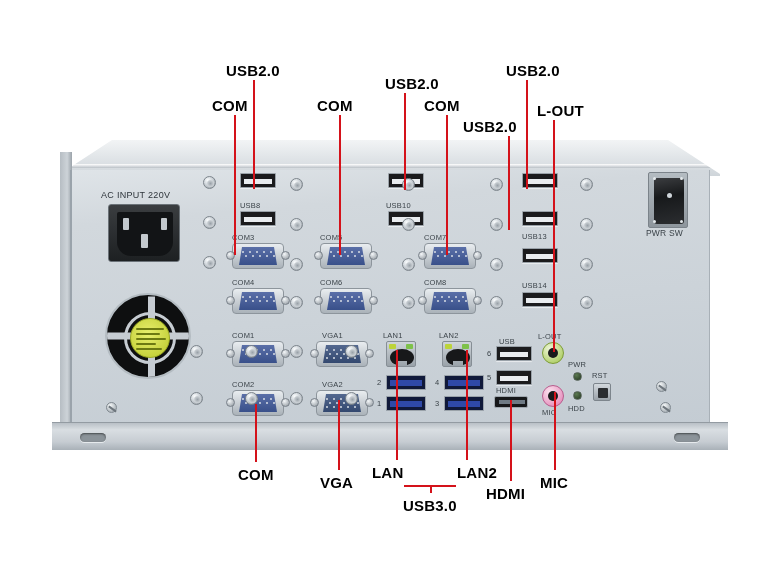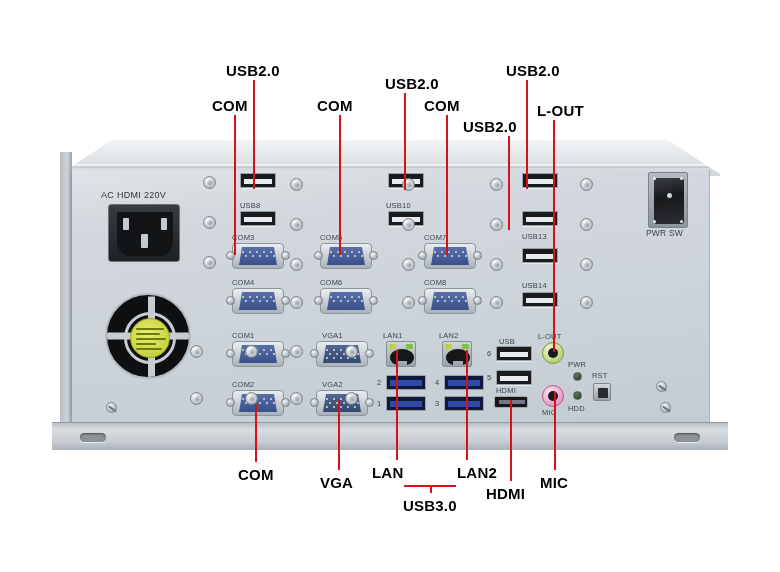--- a/index.html
+++ b/index.html
@@ -284,21 +284,21 @@
     <div class="side-left"></div>
 
     <div class="faceplate"></div>
 
     <div class="bottom-flange">
       <div class="flange-hole" style="left:28px"></div>
       <div class="flange-hole" style="right:28px"></div>
     </div>
   </div>
 
-  <div class="label-ac" style="left:101px; top:190px;">AC HDMI 220V</div>
+  <div class="label-ac" style="left:101px; top:190px;">AC INPUT 220V</div>
   <div class="ac-inlet" style="left:108px; top:204px;">
     <div class="inner">
       <div class="p" style="left:6px;  top:6px;"></div>
       <div class="p" style="right:6px; top:6px;"></div>
       <div class="g" style="left:24px; top:22px;"></div>
     </div>
   </div>
 
   <div class="fan" style="left:105px; top:293px;">
     <div class="spoke" style="transform: rotate(0deg)   translate(-43px,-3.5px);"></div>

